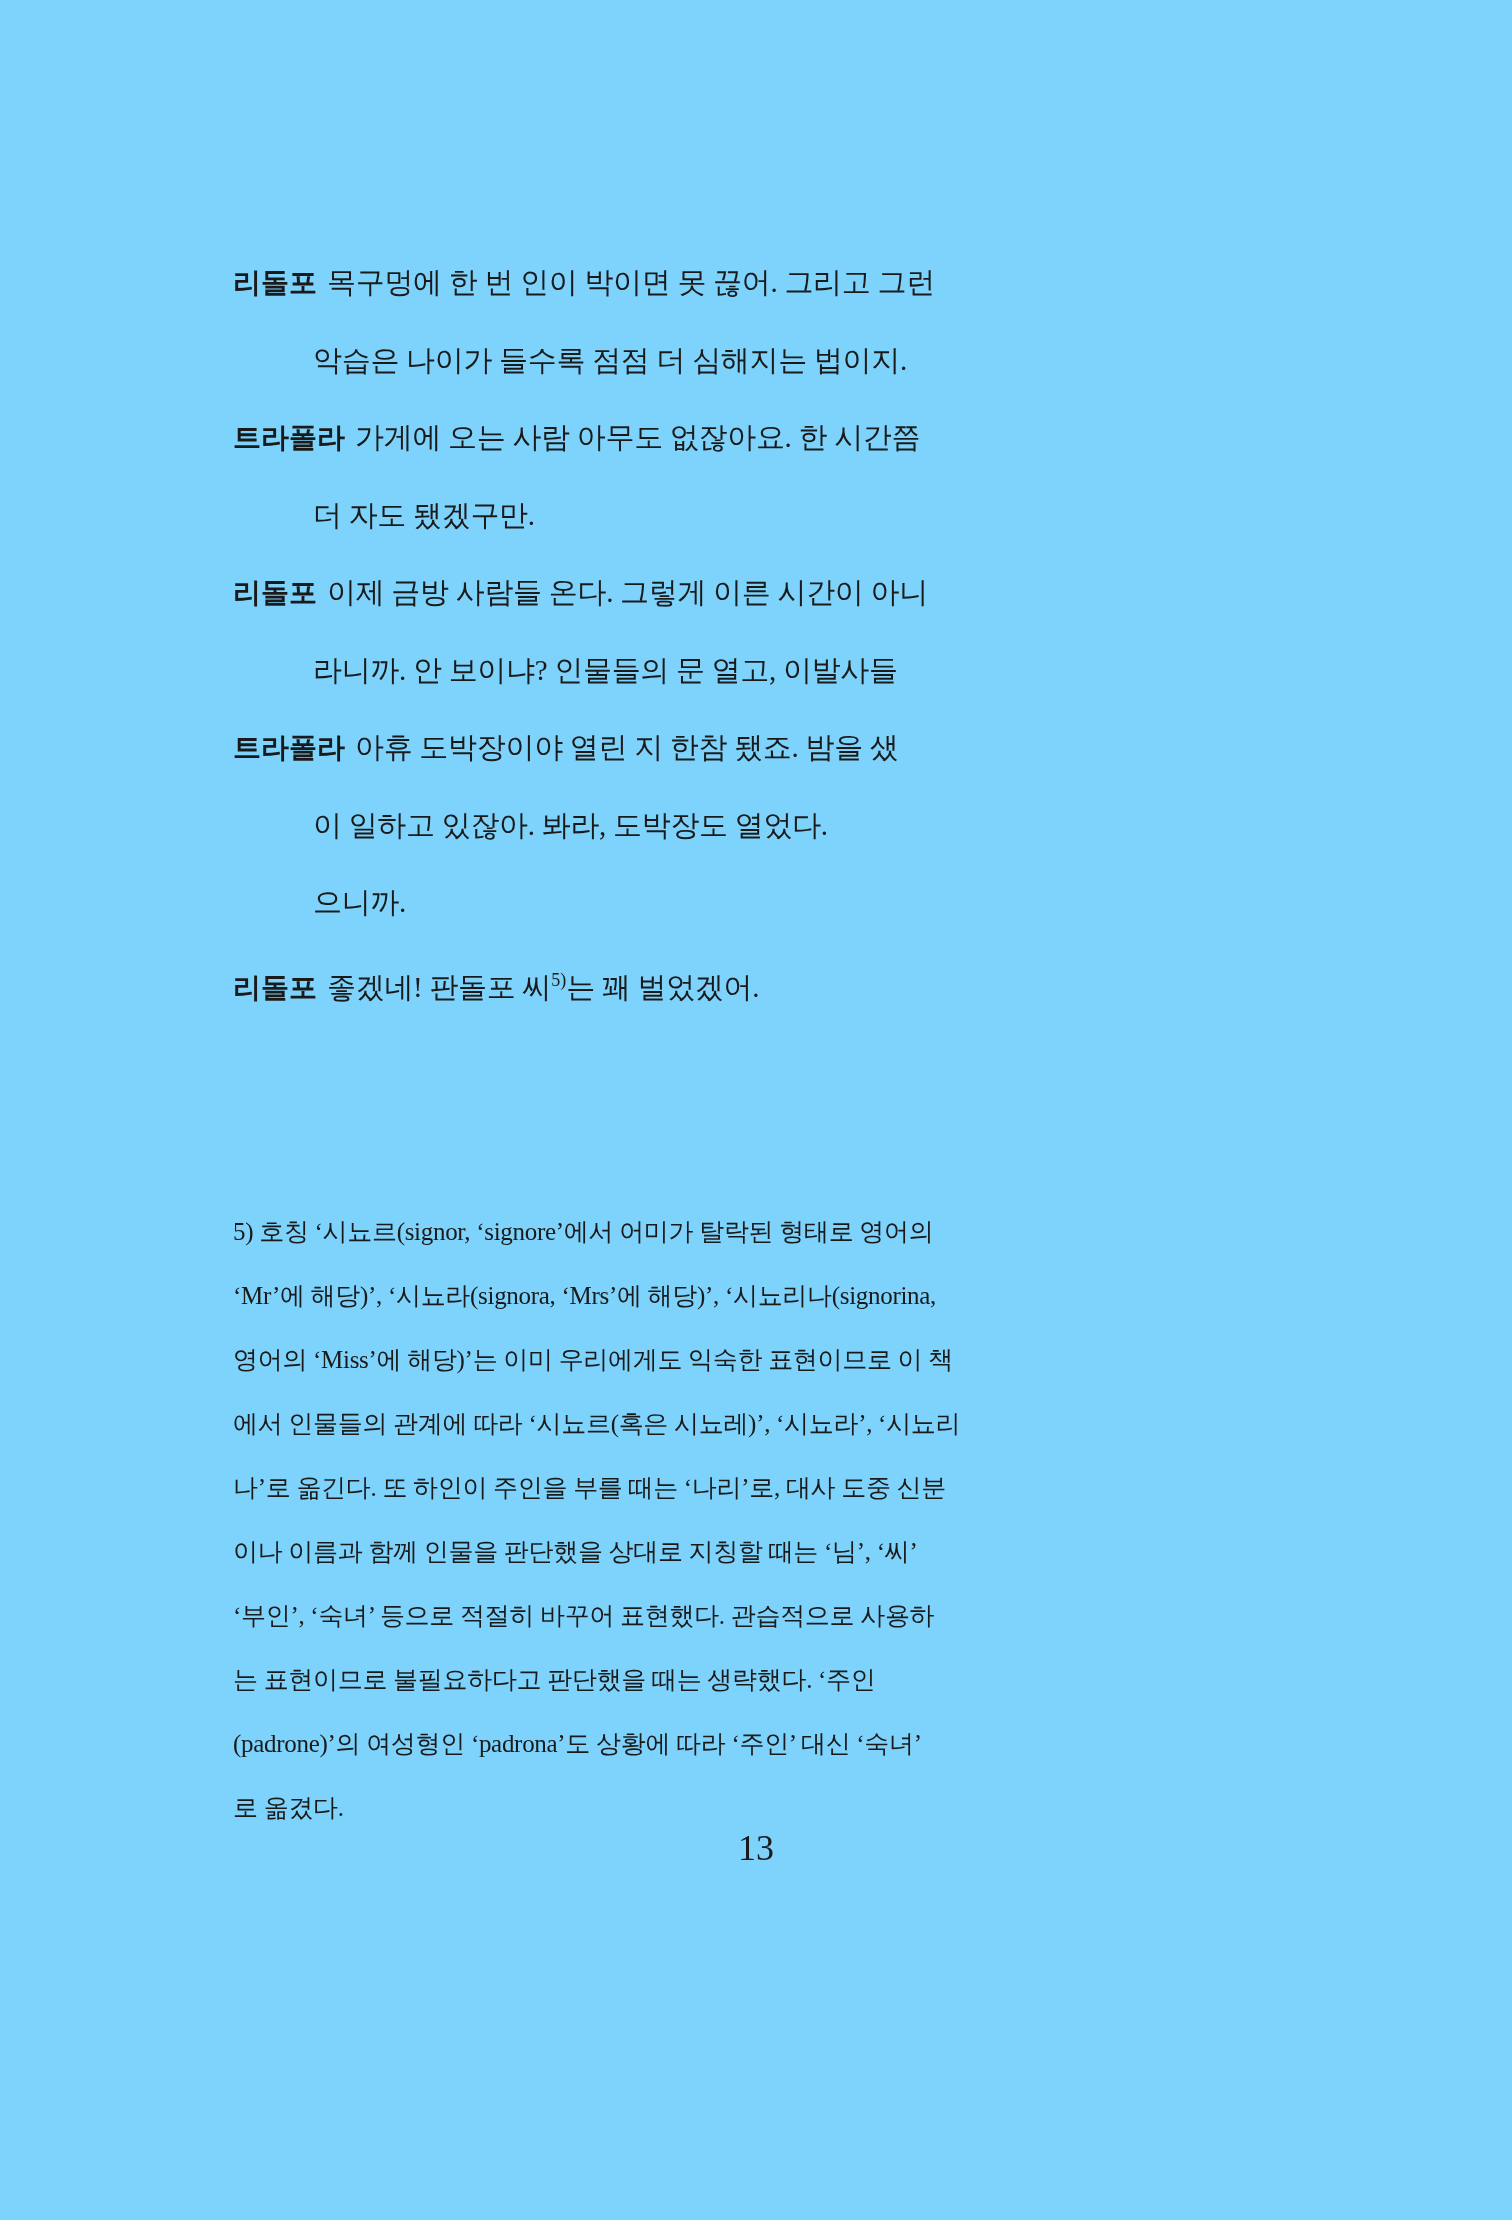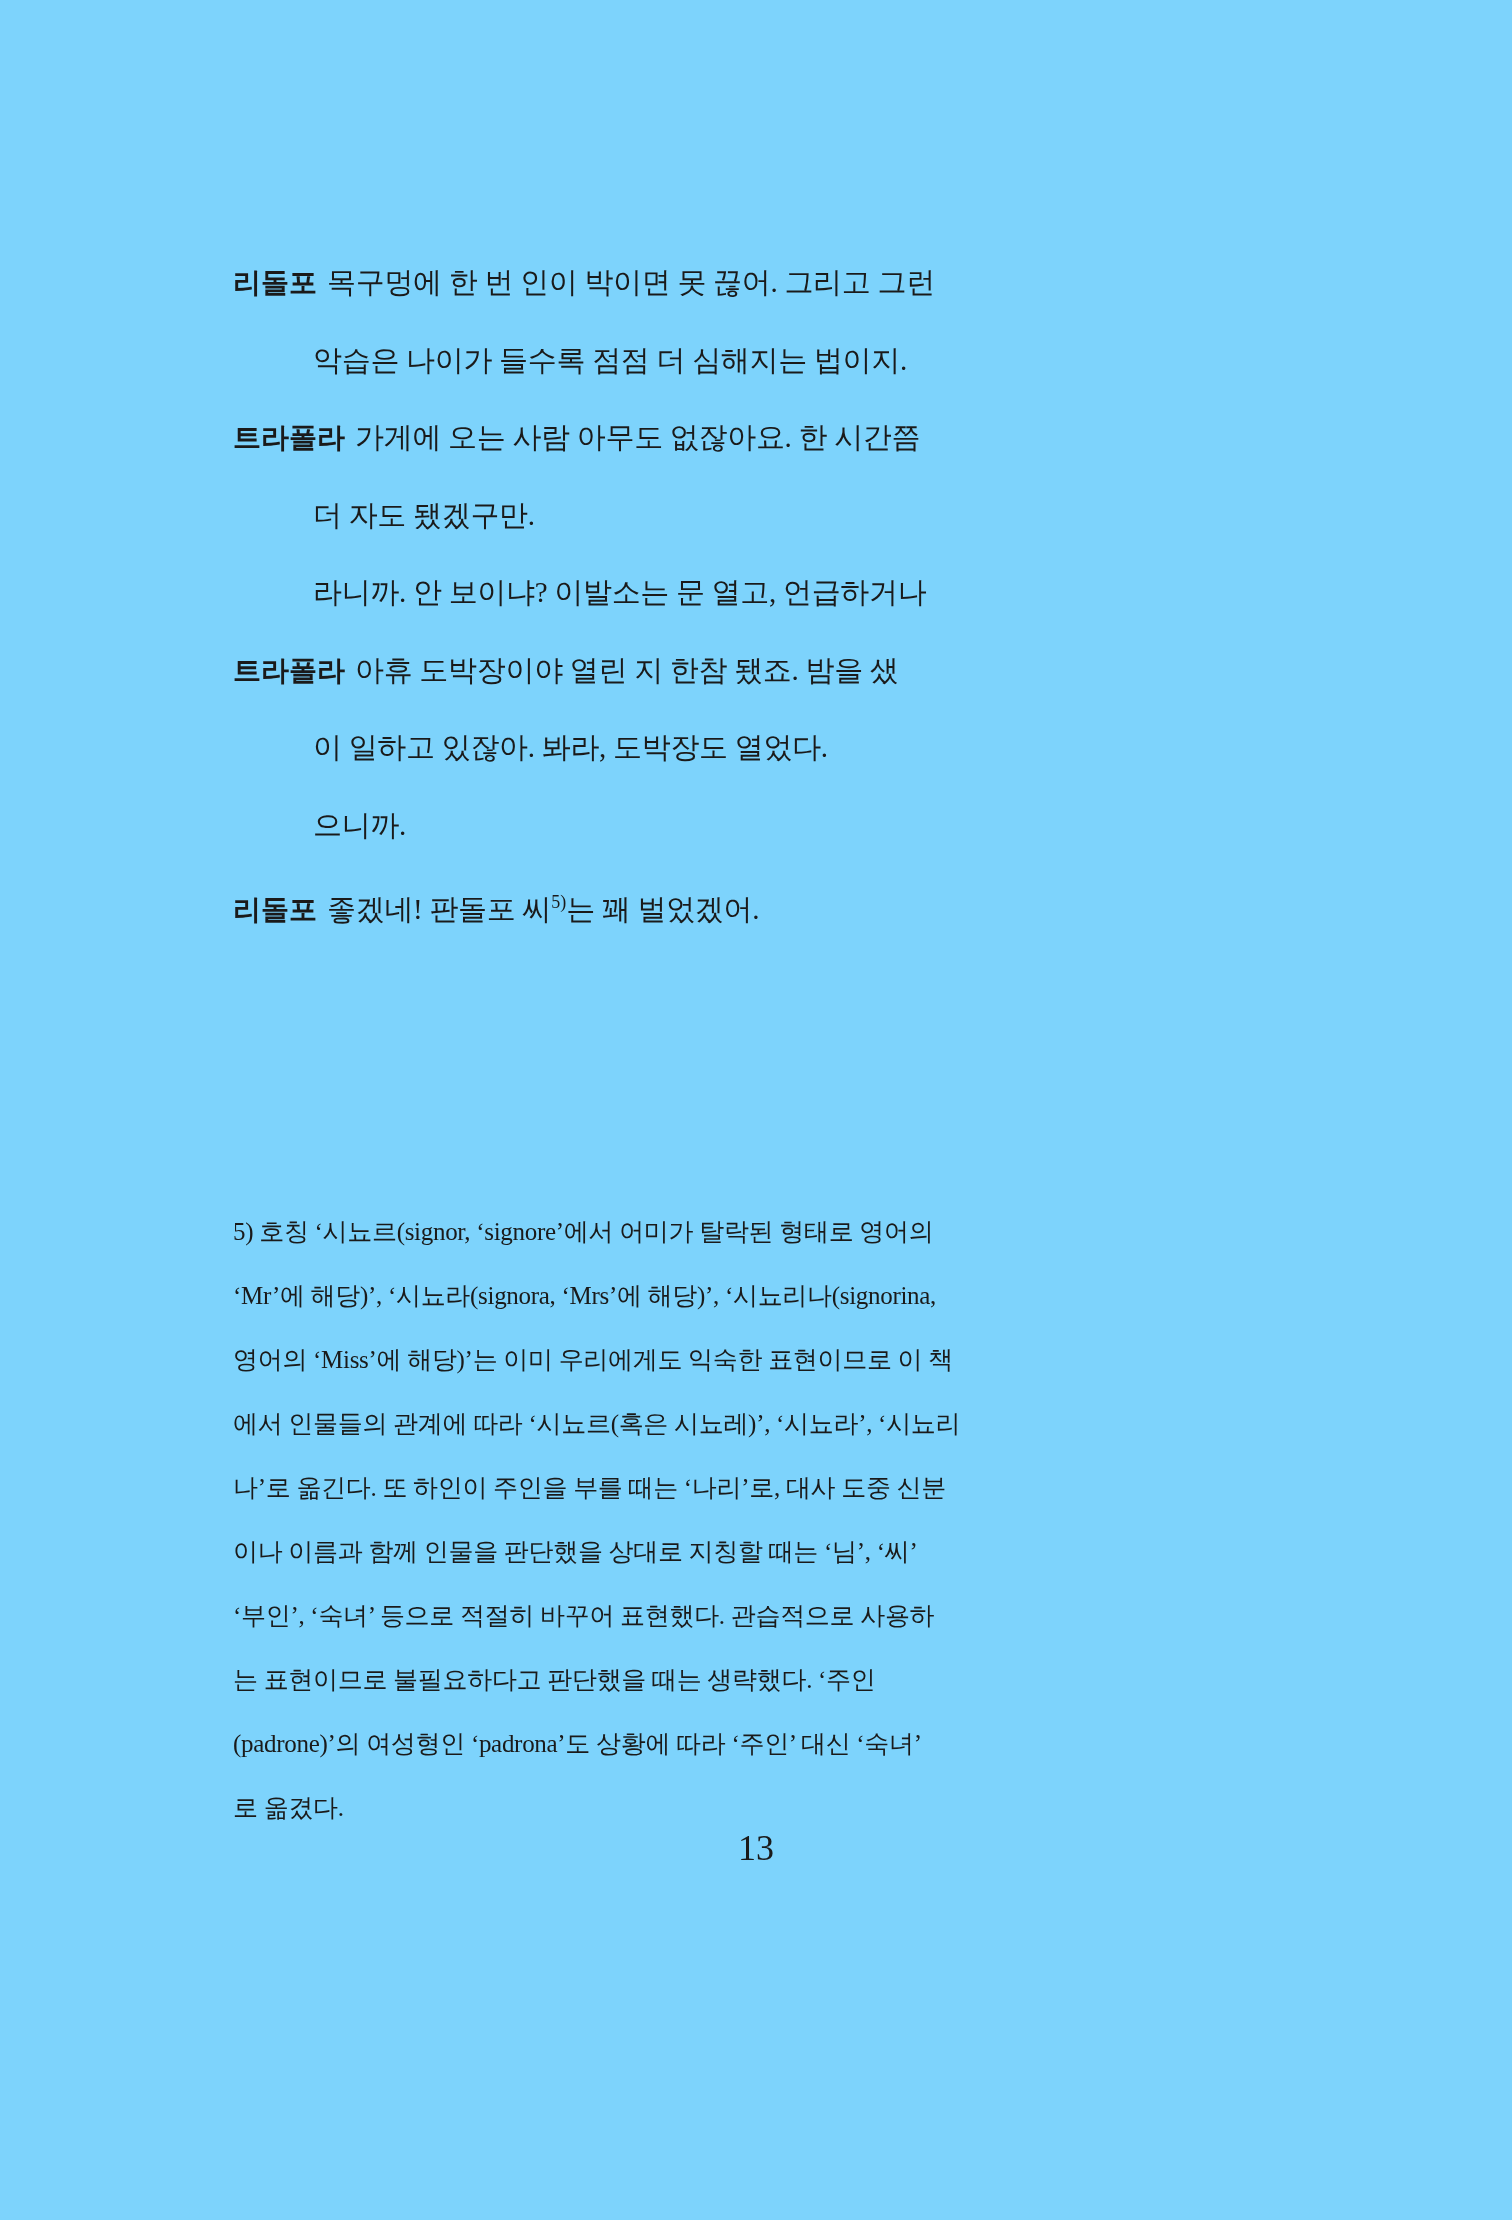--- a/index.html
+++ b/index.html
@@ -89,23 +89,26 @@
     </div>
 
     <div class="dline">
       <span class="speaker">트라폴라</span><span>가게에 오는 사람 아무도 없잖아요. 한 시간쯤</span>
     </div>
 
     <div class="dline cont">
       <span>더 자도 됐겠구만.</span>
     </div>
 
+    <div class="dline">
+      <span class="speaker">리돌포</span><span>이제 금방 사람들 온다. 그렇게 이른 시간이 아니</span>
+    </div>
 
     <div class="dline cont">
-      <span>라니까. 안 보이냐? 이발소는 문 열고, 언급하거나</span>
+      <span>라니까. 안 보이냐? 인물들의 문 열고, 이발사들</span>
     </div>
 
     <div class="dline">
       <span class="speaker">트라폴라</span><span>아휴 도박장이야 열린 지 한참 됐죠. 밤을 샜</span>
     </div>
 
     <div class="dline cont">
       <span>이 일하고 있잖아. 봐라, 도박장도 열었다.</span>
     </div>
 

